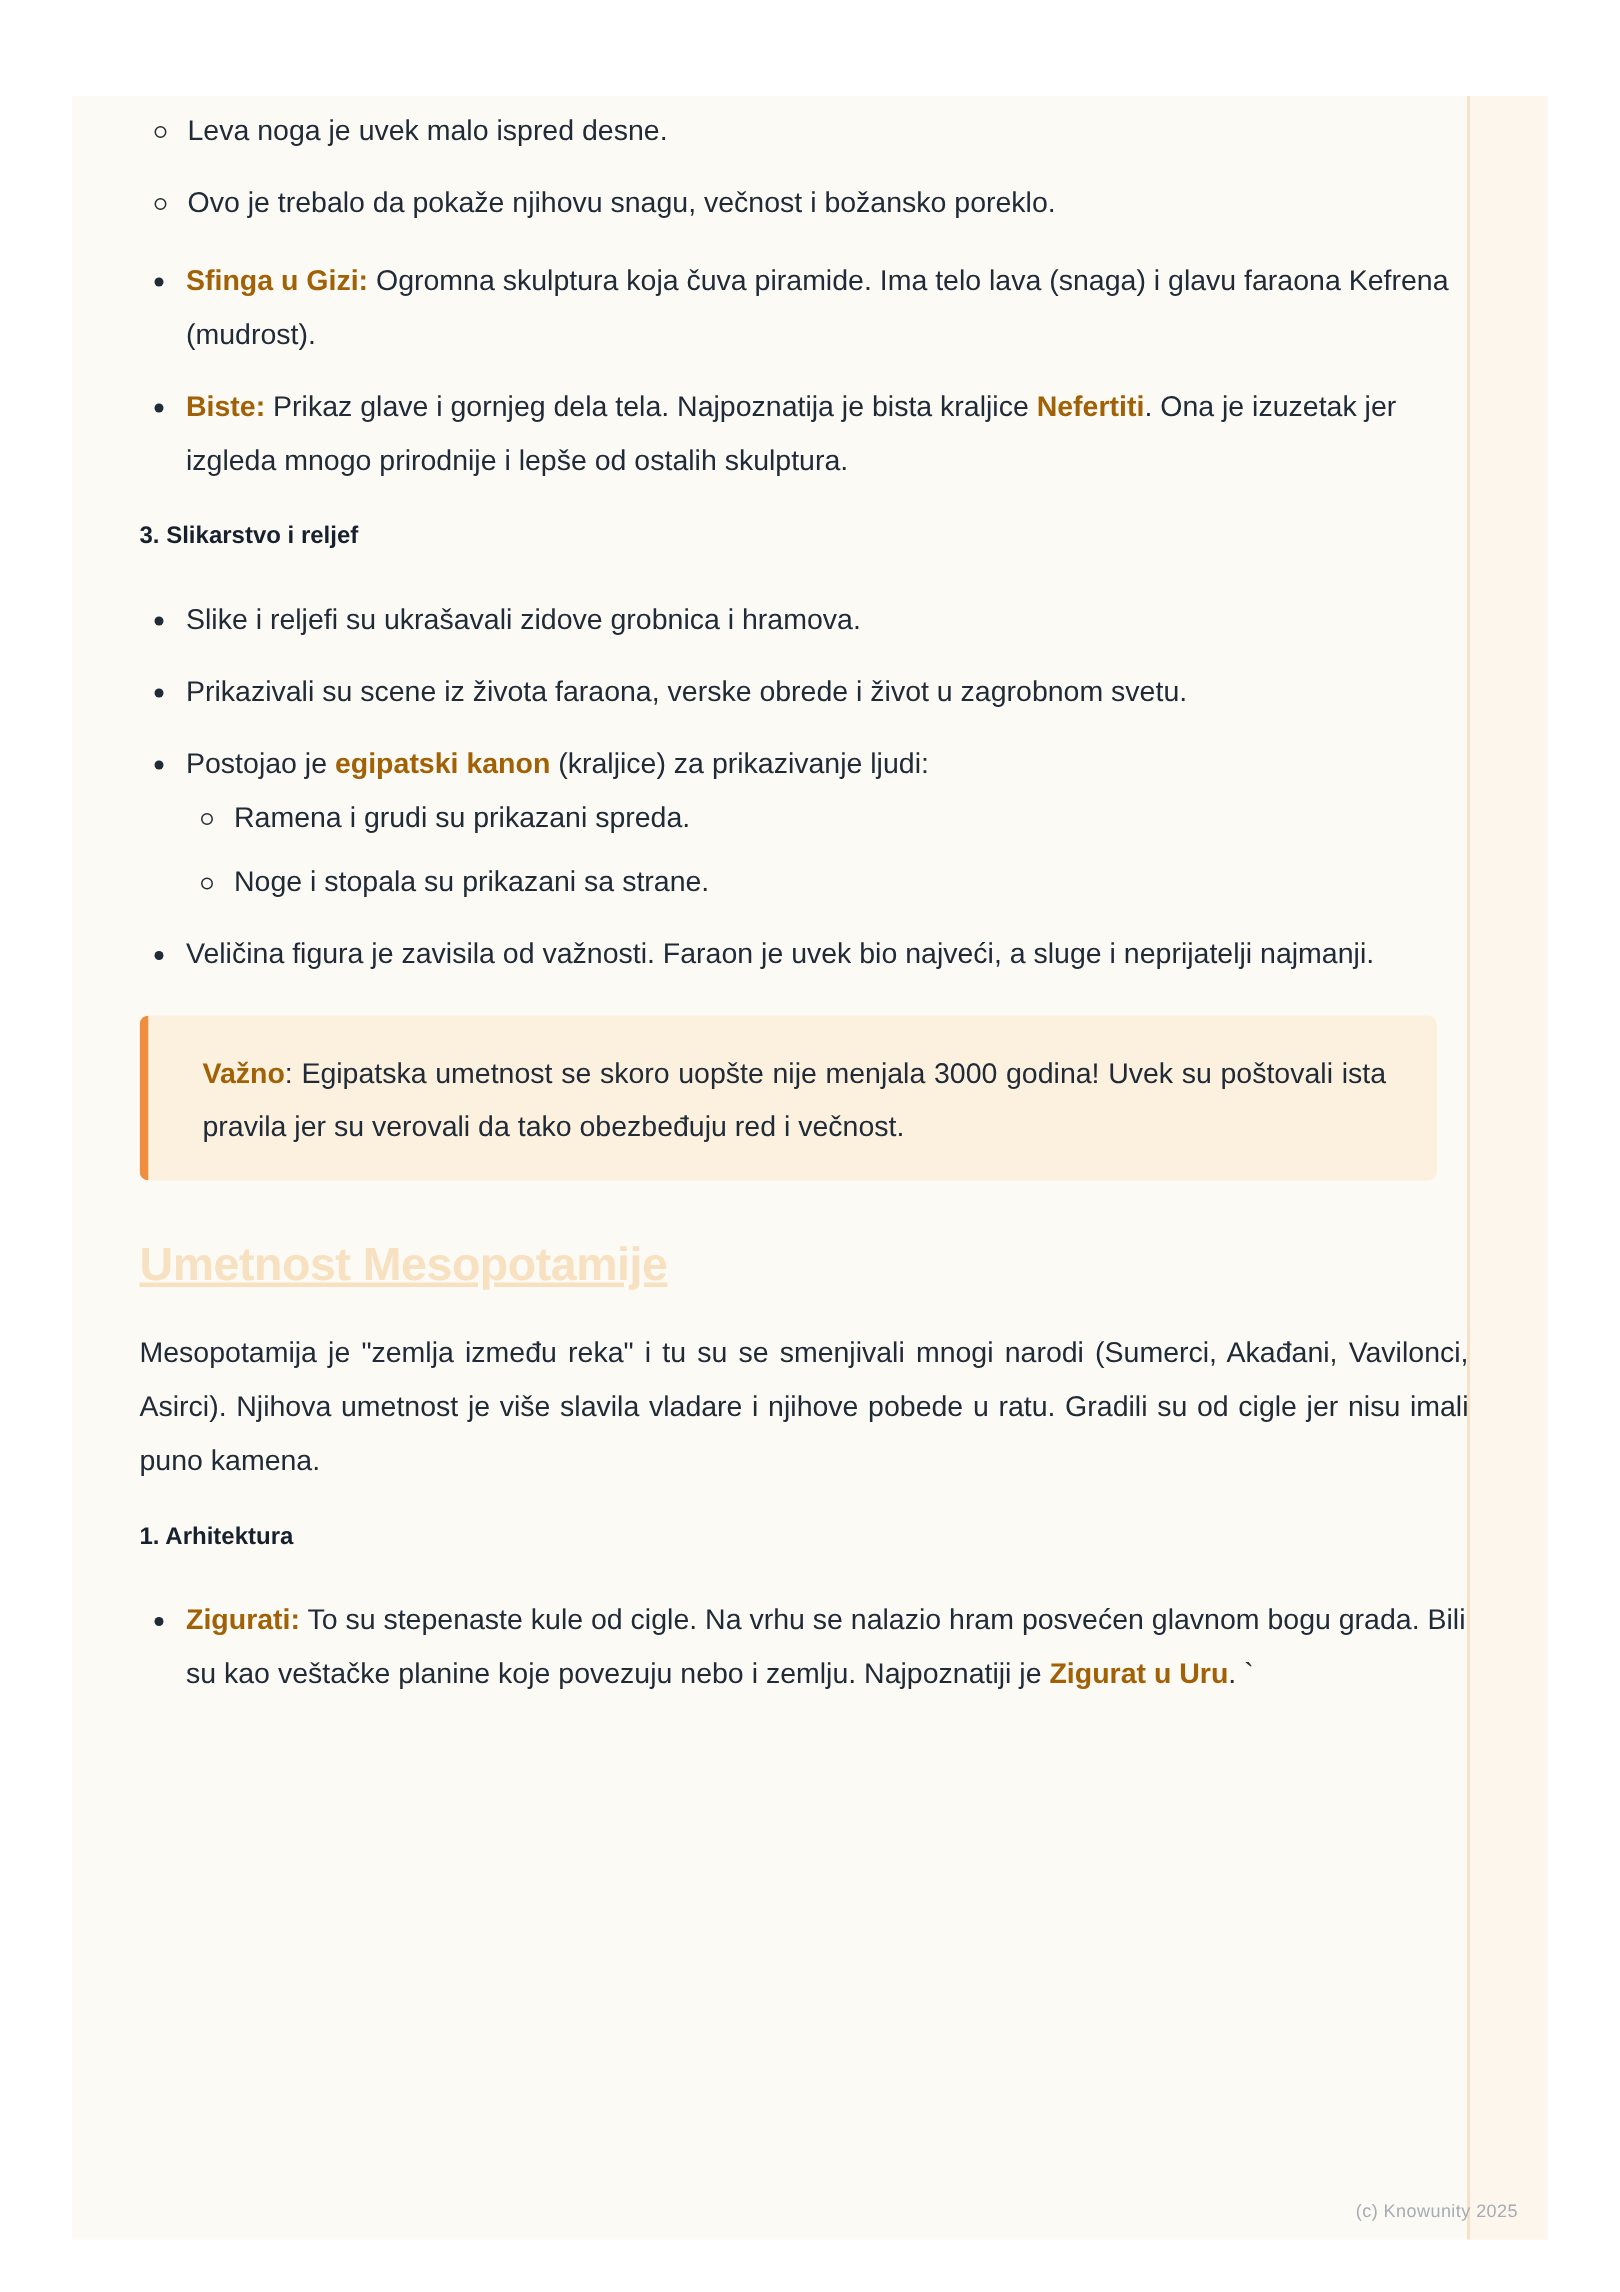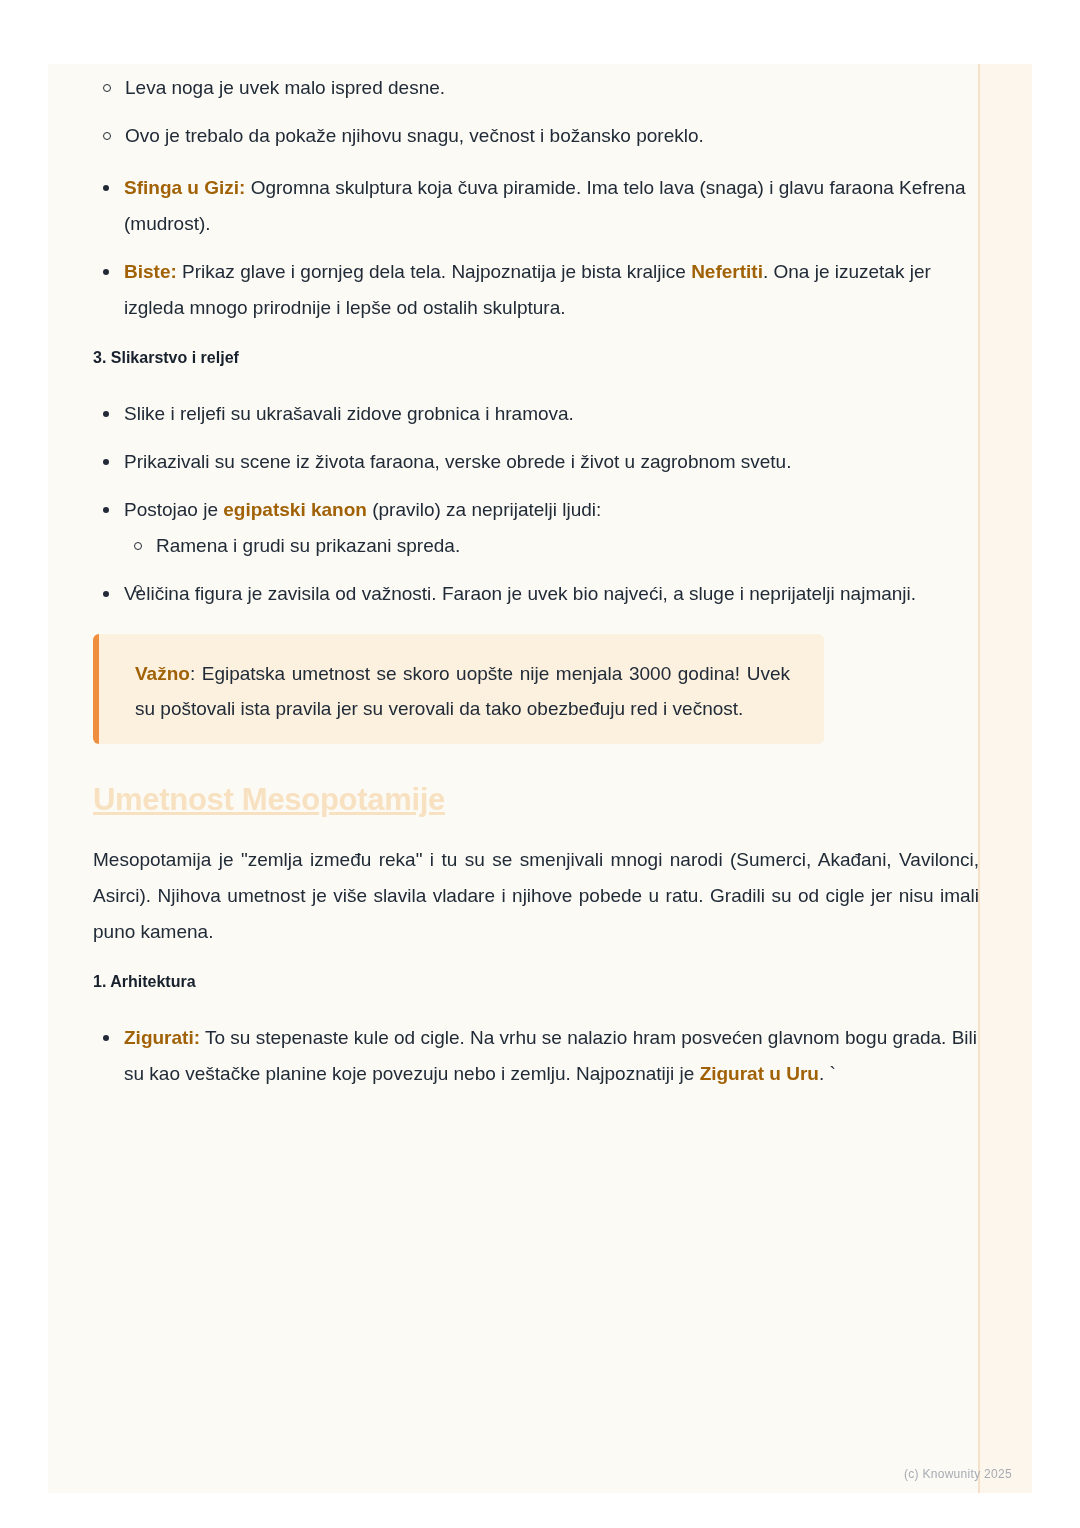--- a/index.html
+++ b/index.html
@@ -60,21 +60,21 @@
   }
   h3{
     font-size:16px;
     line-height:28px;
     margin:18px 0 24px 0;
     font-weight:700;
     color:#17202d;
   }
   .callout{
     margin-top:22px;
-    width:731px;
+    width:865px;
     background:var(--callout-bg);
     border-left:6px solid var(--accent);
     border-radius:6px;
     padding:22px 34px 18px 36px;
   }
   .callout p{
     text-align:justify;
     line-height:35px;
   }
   h1{
@@ -136,28 +136,29 @@
       <li>
         <span class="dot"></span>
         <span>Slike i reljefi su ukrašavali zidove grobnica i hramova.</span>
       </li>
       <li>
         <span class="dot"></span>
         <span>Prikazivali su scene iz života faraona, verske obrede i život u zagrobnom svetu.</span>
       </li>
       <li>
         <span class="dot"></span>
-        <span>Postojao je </span><b>egipatski kanon</b><span> (pravilo) za neprijatelji ljudi:</span>
+        <span>Postojao je </span><b>egipatski kanon</b><span> (kraljice) za prikazivanje ljudi:</span>
         <ul class="sub-list">
           <li>
             <span class="ring"></span>
             <span>Ramena i grudi su prikazani spreda.</span>
           </li>
           <li>
             <span class="ring"></span>
+            <span>Noge i stopala su prikazani sa strane.</span>
           </li>
         </ul>
       </li>
       <li>
         <span class="dot"></span>
         <span>Veličina figura je zavisila od važnosti. Faraon je uvek bio najveći, a sluge i neprijatelji najmanji.</span>
       </li>
     </ul>
 
     <div class="callout">

